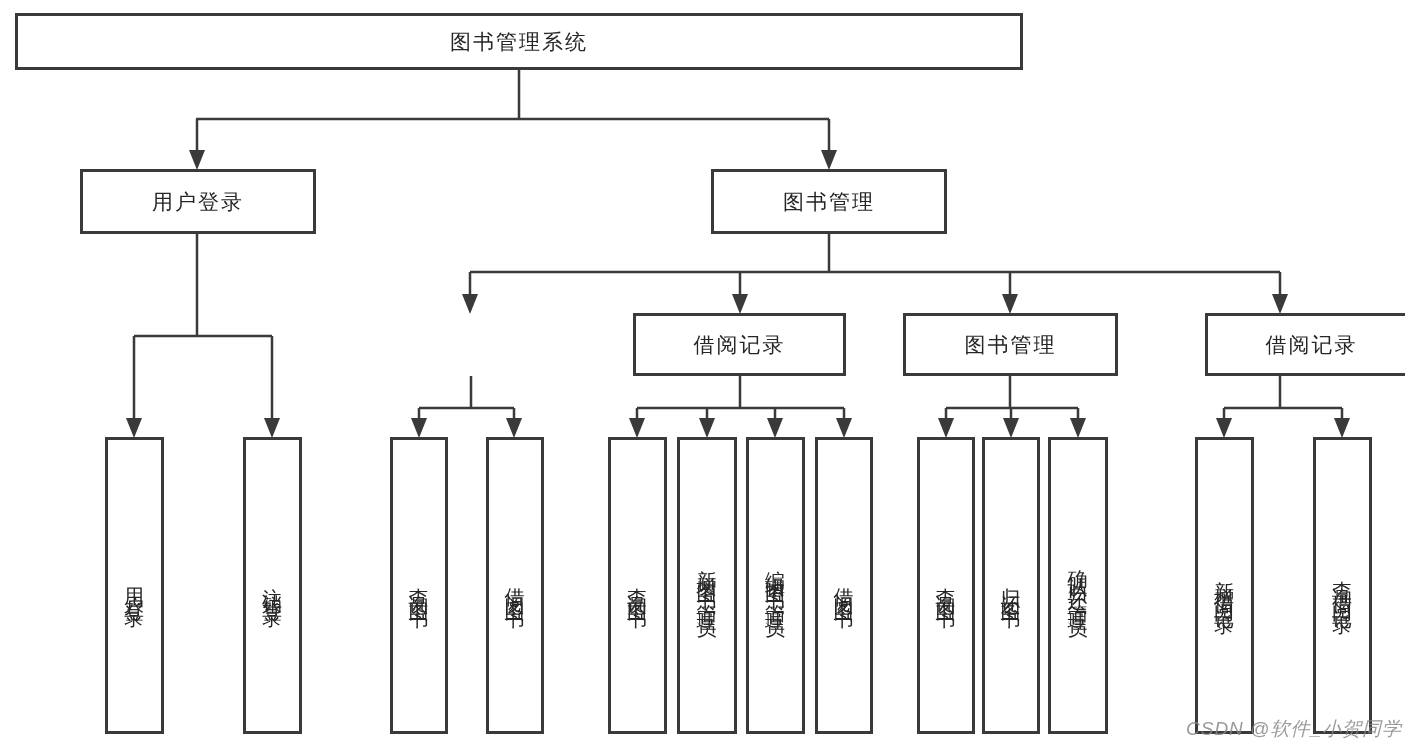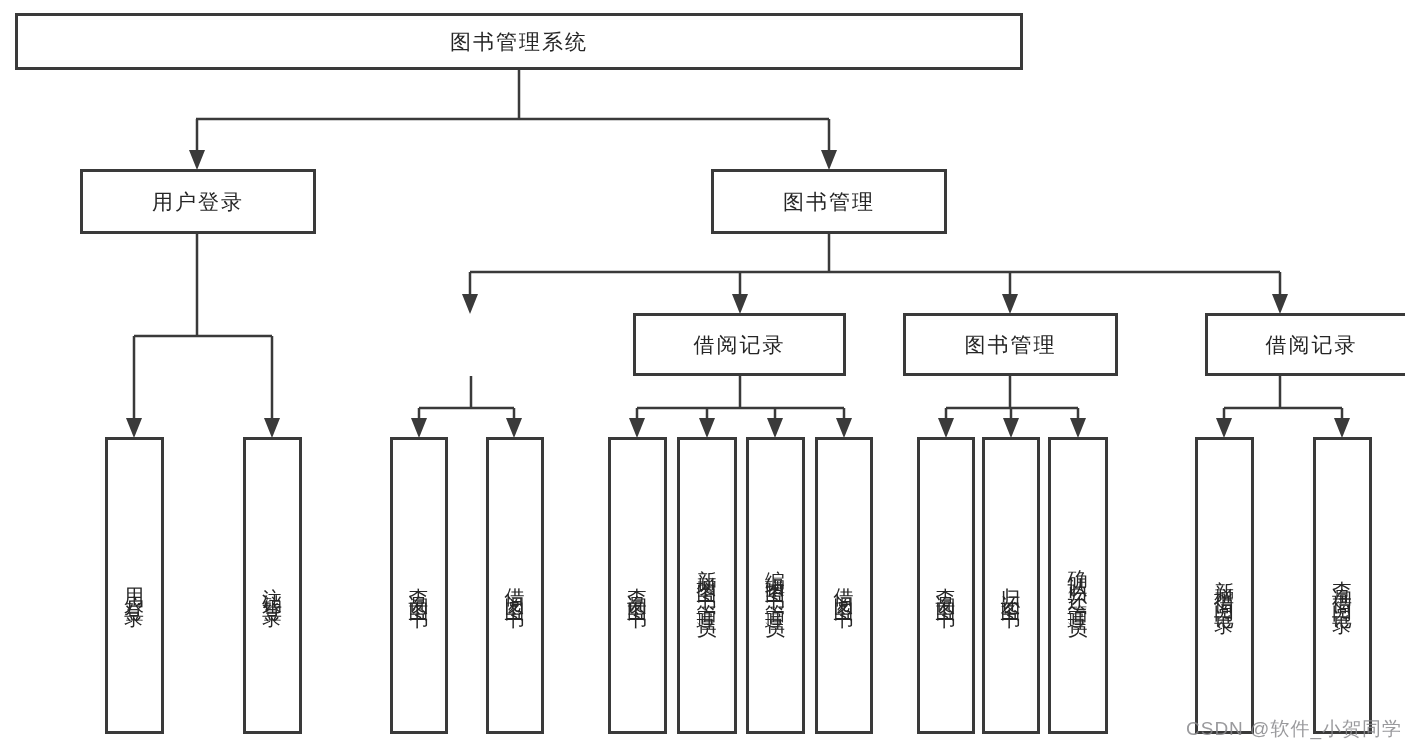--- a/index.html
+++ b/index.html
@@ -41,20 +41,21 @@
   }
   .watermark {
     position: absolute;
     left: 1186px;
     top: 716px;
     font-size: 19px;
     color: rgba(136, 136, 140, 0.85);
     letter-spacing: 1px;
     z-index: 5;
     white-space: nowrap;
+    font-style: italic;
   }
 </style>
 </head>
 <body>
 
 <div id="canvas">
 
   <svg id="connectors" viewBox="0 0 1405 747" xmlns="http://www.w3.org/2000/svg">
     <g stroke="#3a3a3a" stroke-width="2.5" fill="none">
 

